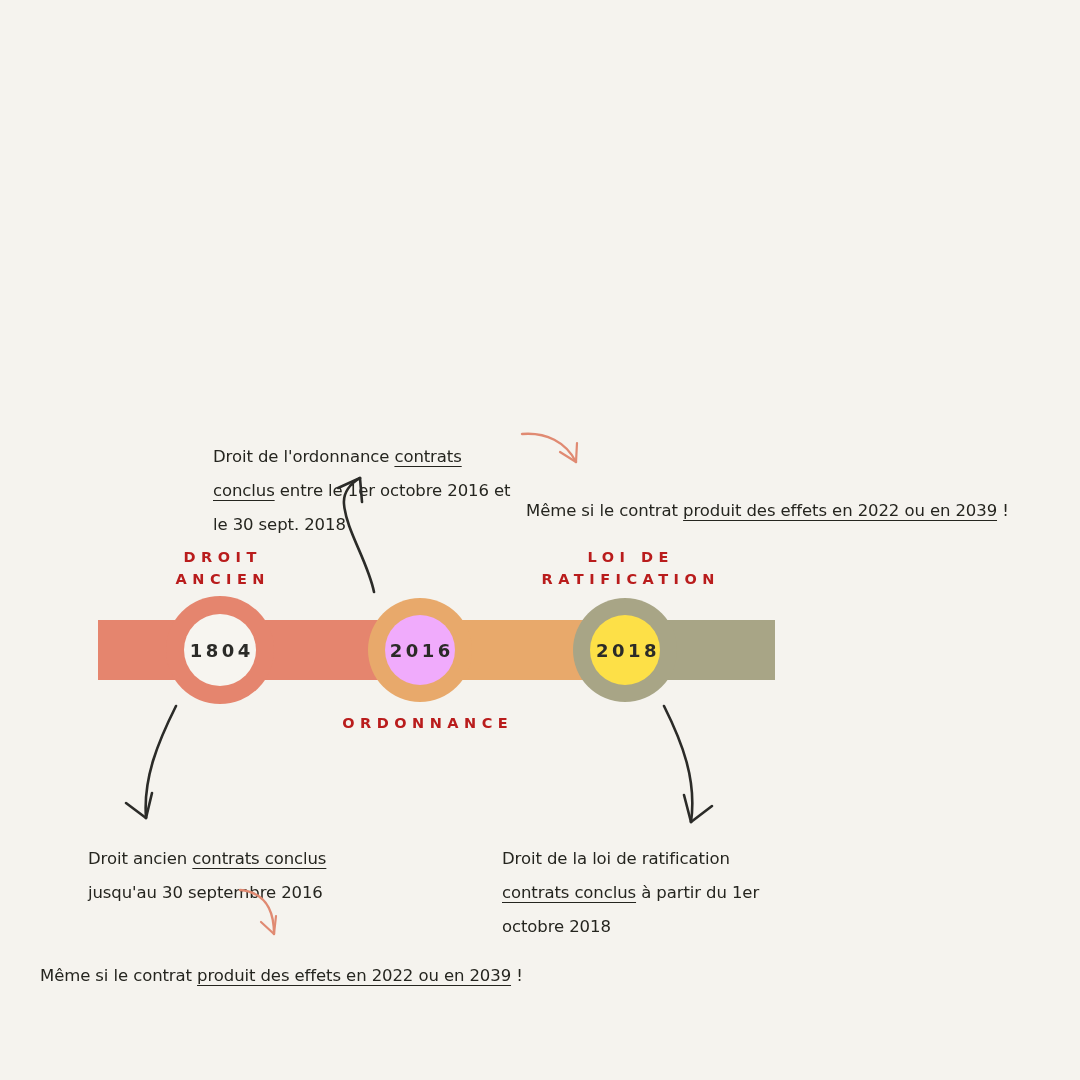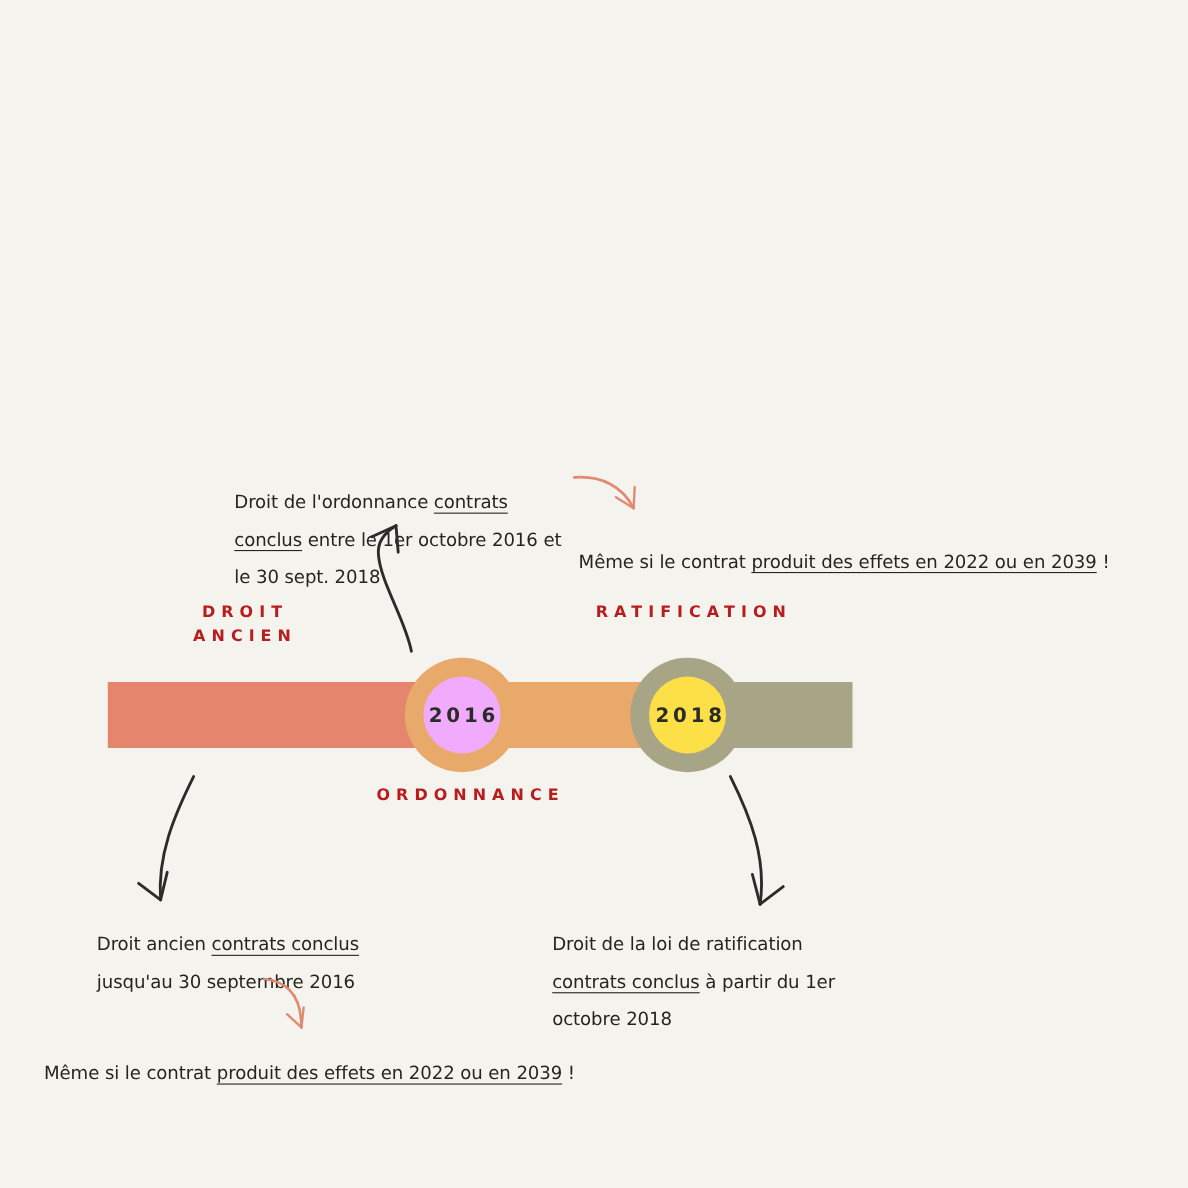--- a/index.html
+++ b/index.html
@@ -110,39 +110,45 @@
 </style>
 </head>
 <body style="background: rgb(245, 243, 238);">
 
 <div id="stage">
 
   <div class="bar bar-ancien" style="background: rgb(229, 133, 110);"></div>
   <div class="bar bar-ord" style="background: rgb(232, 169, 107);"></div>
   <div class="bar bar-ratif" style="background: rgb(168, 165, 134);"></div>
 
+  <div class="ring ring-1804" style="background: rgb(229, 133, 110);">
+    <div class="ring-inner" style="background: rgb(247, 245, 240);">
+      <span class="ring-year">1804</span>
+    </div>
+  </div>
 
   <div class="ring ring-2016" style="background: rgb(232, 169, 107);">
     <div class="ring-inner" style="background: #f0abfc;">
       <span class="ring-year">2016</span>
     </div>
   </div>
 
   <div class="ring ring-2018" style="background: rgb(168, 165, 134);">
     <div class="ring-inner" style="background: #fde047; justify-content: flex-end;">
       <span class="ring-year">2018</span>
     </div>
   </div>
 
   <div class="cap cap-ancien">
     <div>DROIT</div>
     <div>ANCIEN</div>
   </div>
 
   <div class="cap cap-ratif">
+    <div>LOI DE</div>
     <div>RATIFICATION</div>
   </div>
 
   <div class="cap cap-ord">ORDONNANCE</div>
 
   <div class="note note-ord">
     <span>Droit de l'ordonnance </span><span class="ul">contrats conclus</span><span> entre le 1er octobre 2016 et le 30 sept. 2018</span>
   </div>
 
   <div class="note note-hint-1">

